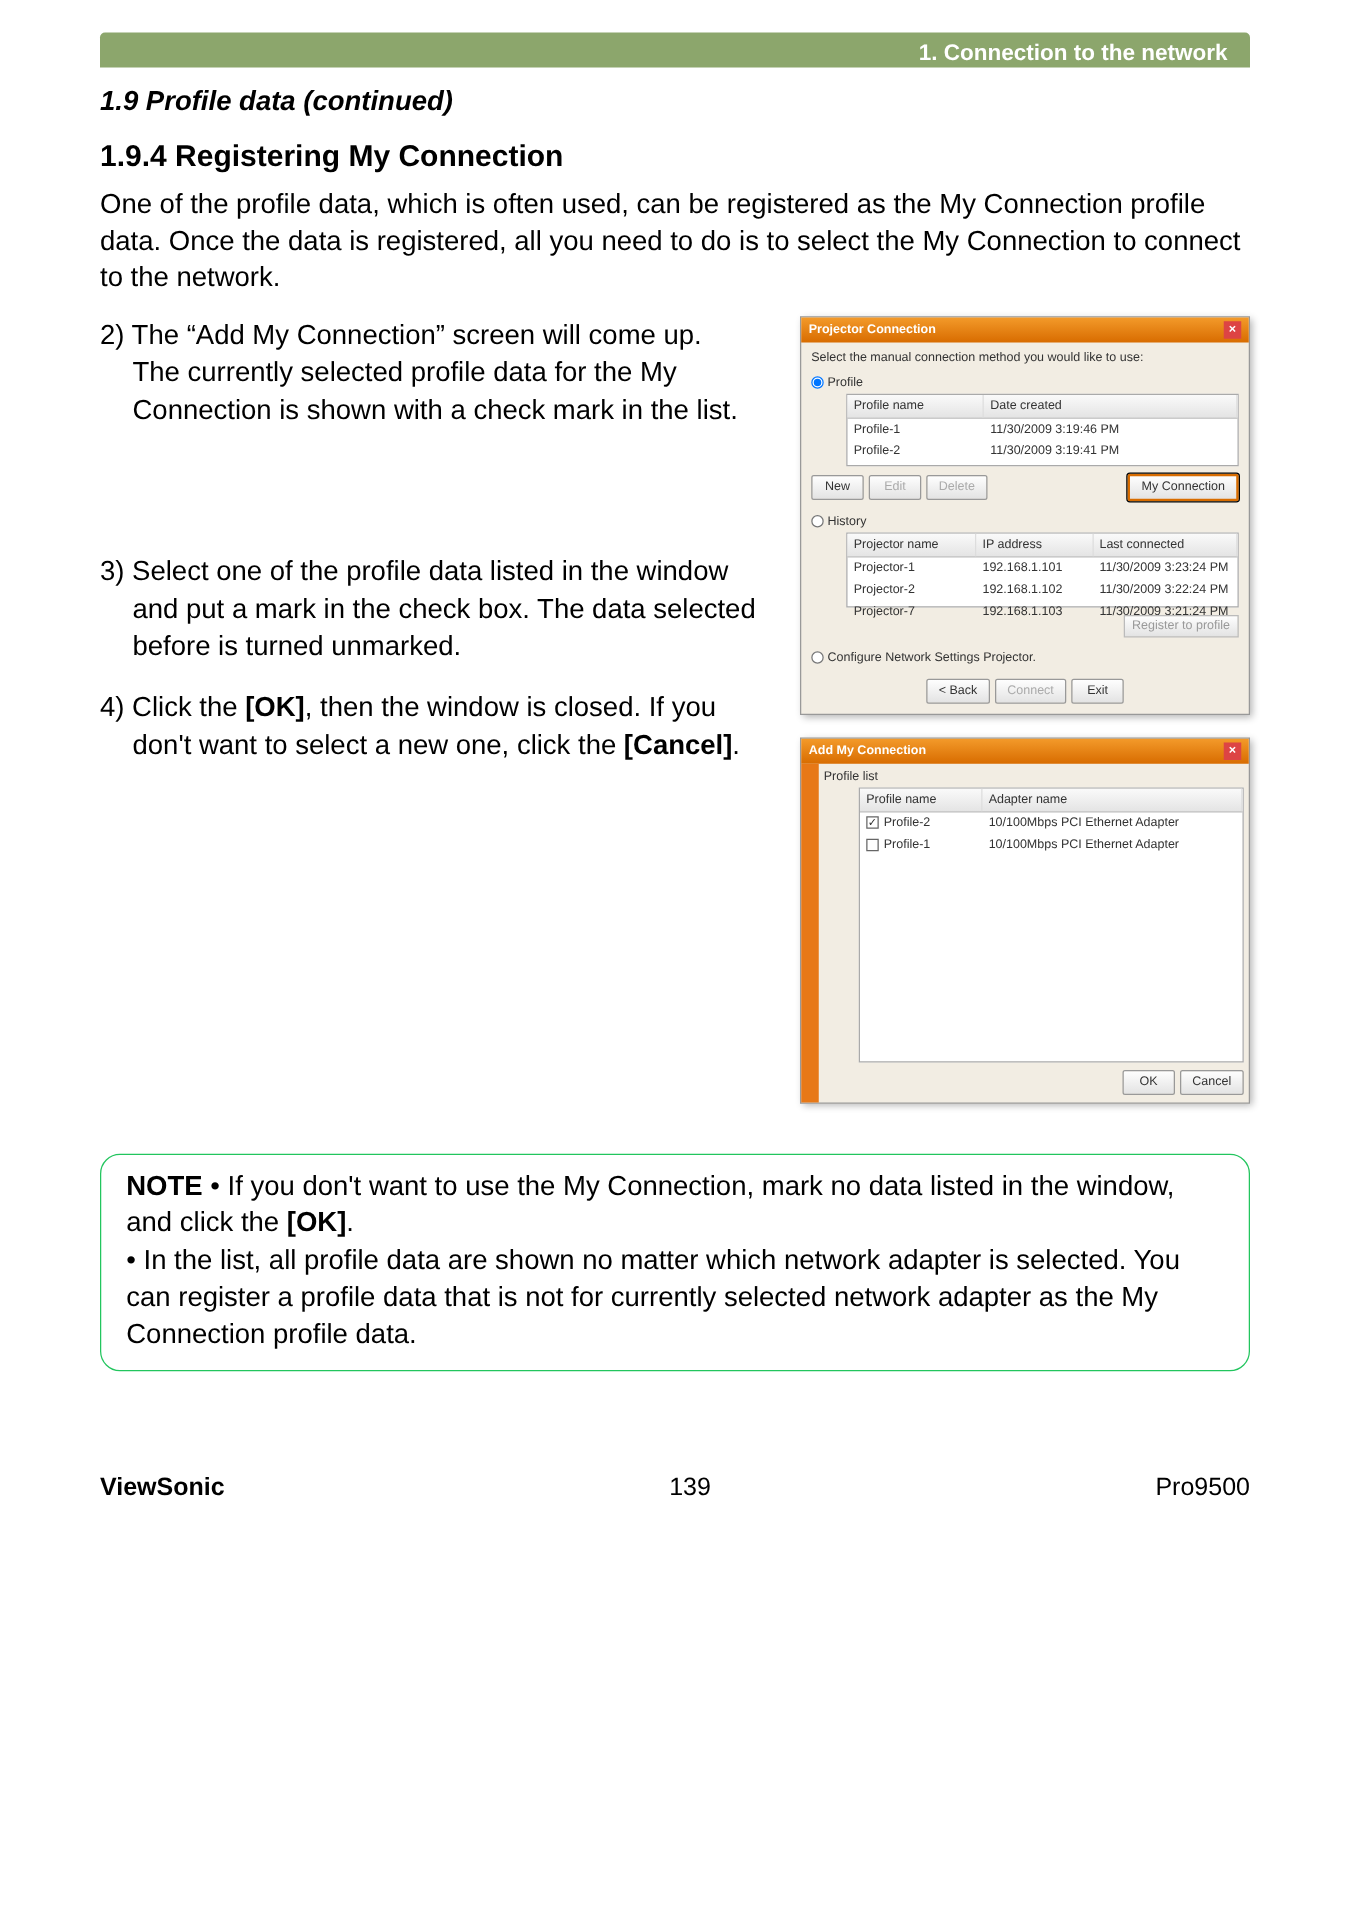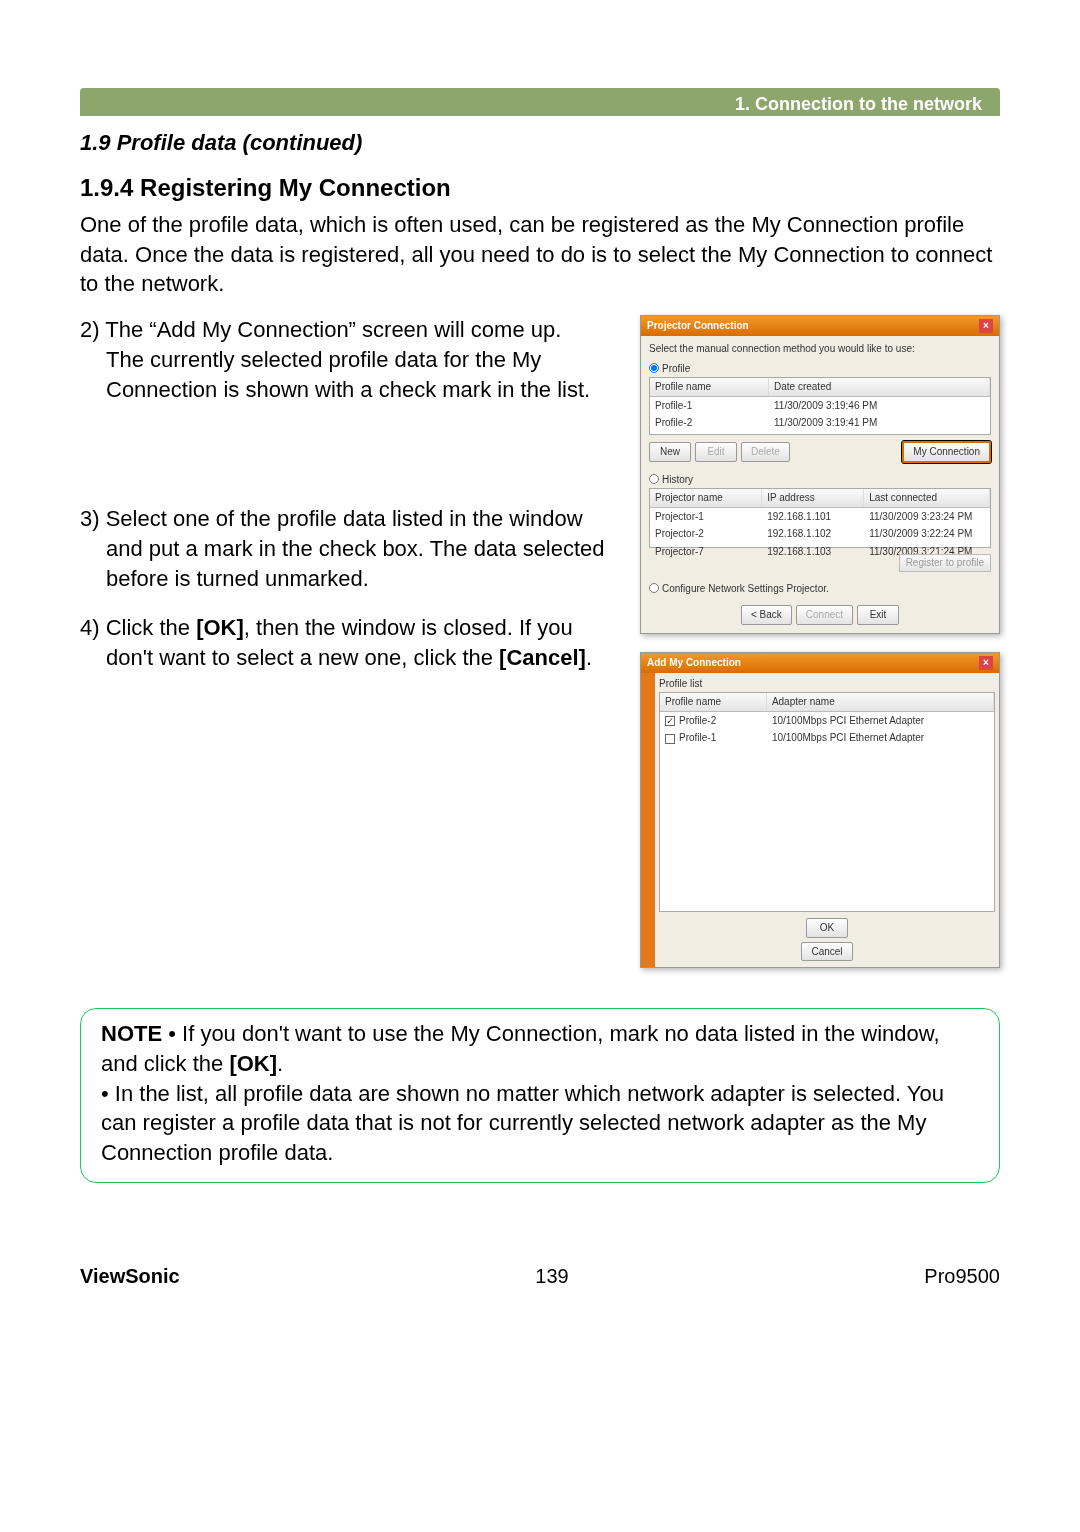--- a/index.html
+++ b/index.html
@@ -6,21 +6,21 @@
   body {
     font-family: Arial, Helvetica, sans-serif;
     background: #fff;
     width: 1080px;
     margin: 0 auto;
     color: #000;
     font-size: 22px;
     line-height: 1.35;
   }
   .page {
-    padding: 88px 80px 40px 80px;
+    padding: 26px 80px 40px 80px;
     position: relative;
   }
   .header-bar {
     height: 28px;
     background: #8ca66c;
     border-radius: 4px 4px 0 0;
     width: 100%;
     margin-bottom: 12px;
     position: relative;
   }
@@ -103,20 +103,21 @@
     font-size: 10px;
   }
   .shot .body { padding: 6px 8px 8px 8px; }
   .instruct { font-size: 10px; margin-bottom: 6px; }
   .radio-row { display: flex; align-items: center; gap: 3px; margin: 4px 0 2px 0; font-size: 10px; }
   .radio-row input { width: 10px; height: 10px; }
   .list-box {
     border: 1px solid #aaa;
     background: #fff;
     font-size: 10px;
+    margin-left: 28px;
   }
   .list-head {
     display: flex;
     background: linear-gradient(#fafafa,#e4e4e4);
     border-bottom: 1px solid #bbb;
   }
   .list-head .col, .list-row .col {
     padding: 2px 5px;
     border-right: 1px solid #ddd;
     overflow: hidden;
@@ -274,21 +275,21 @@
                 <div class="list-row">
                   <div class="col" style="width:32%"><span class="chk">✓</span><span>Profile-2</span></div>
                   <div class="col" style="width:68%">10/100Mbps PCI Ethernet Adapter</div>
                 </div>
                 <div class="list-row">
                   <div class="col" style="width:32%"><span class="chk"></span><span>Profile-1</span></div>
                   <div class="col" style="width:68%">10/100Mbps PCI Ethernet Adapter</div>
                 </div>
               </div>
             </div>
-            <div class="btn-row" style="justify-content:flex-end; margin-top:6px;flex-direction:column;">
+            <div class="btn-row" style="justify-content:flex-end; margin-top:6px;">
               <span class="btn">OK</span>
               <span class="btn">Cancel</span>
             </div>
           </div>
         </div>
       </div>
     </div>
   </div>
 
   <div class="note-box">

